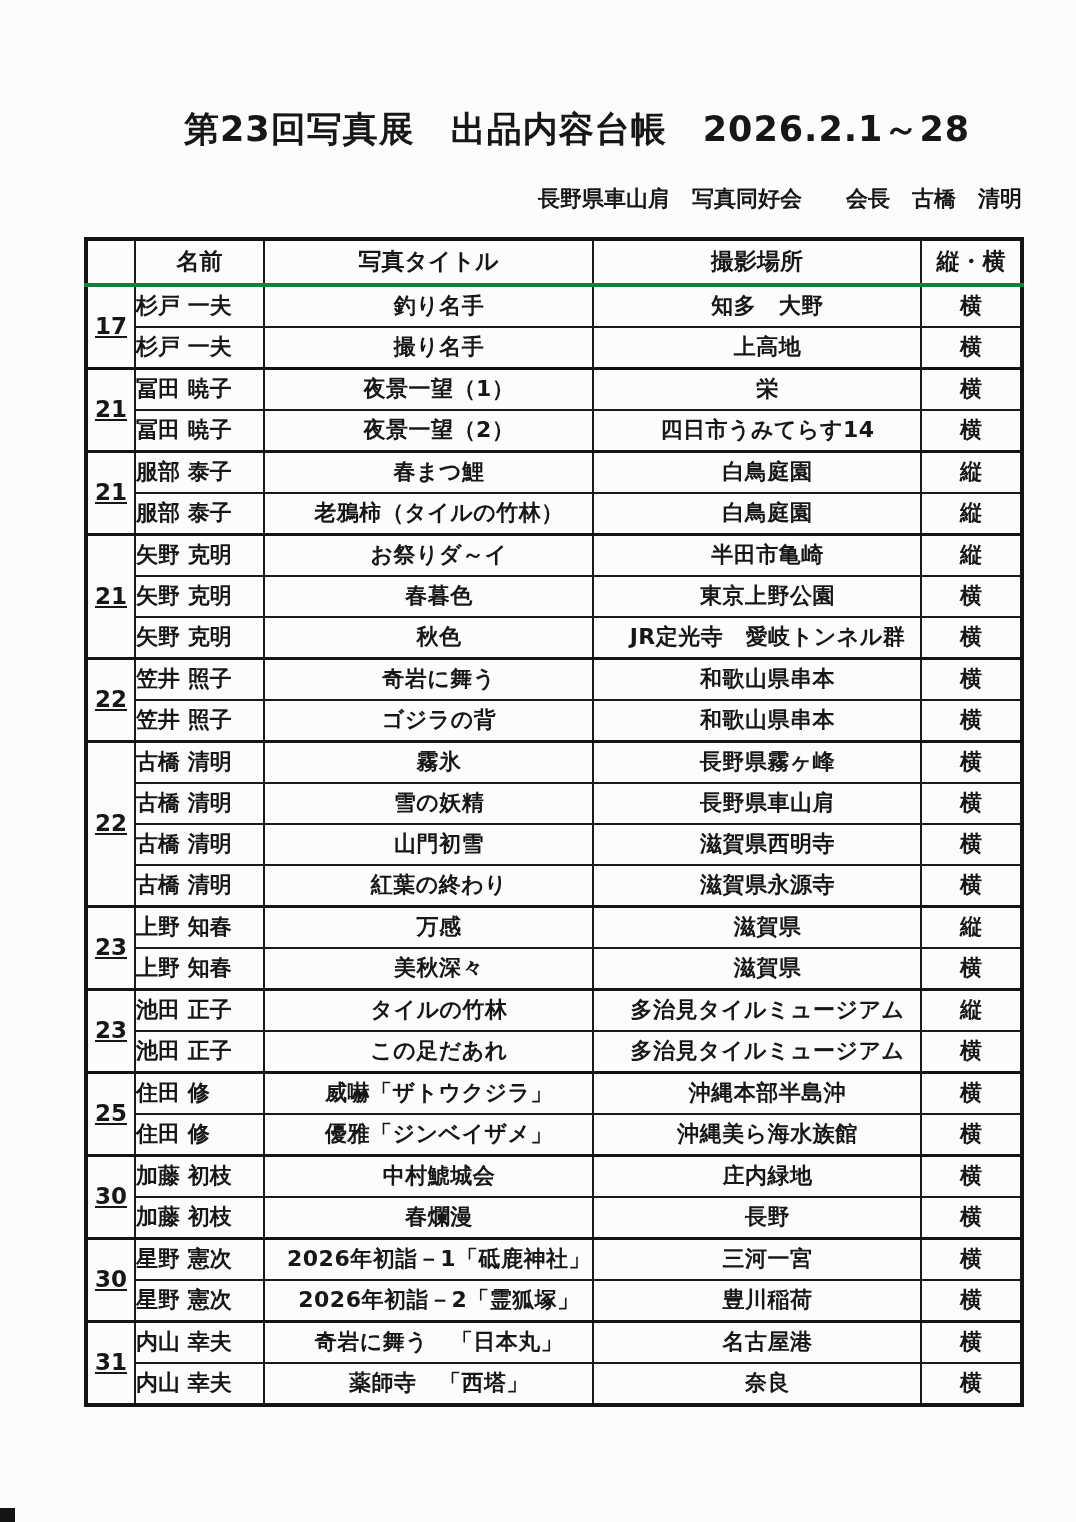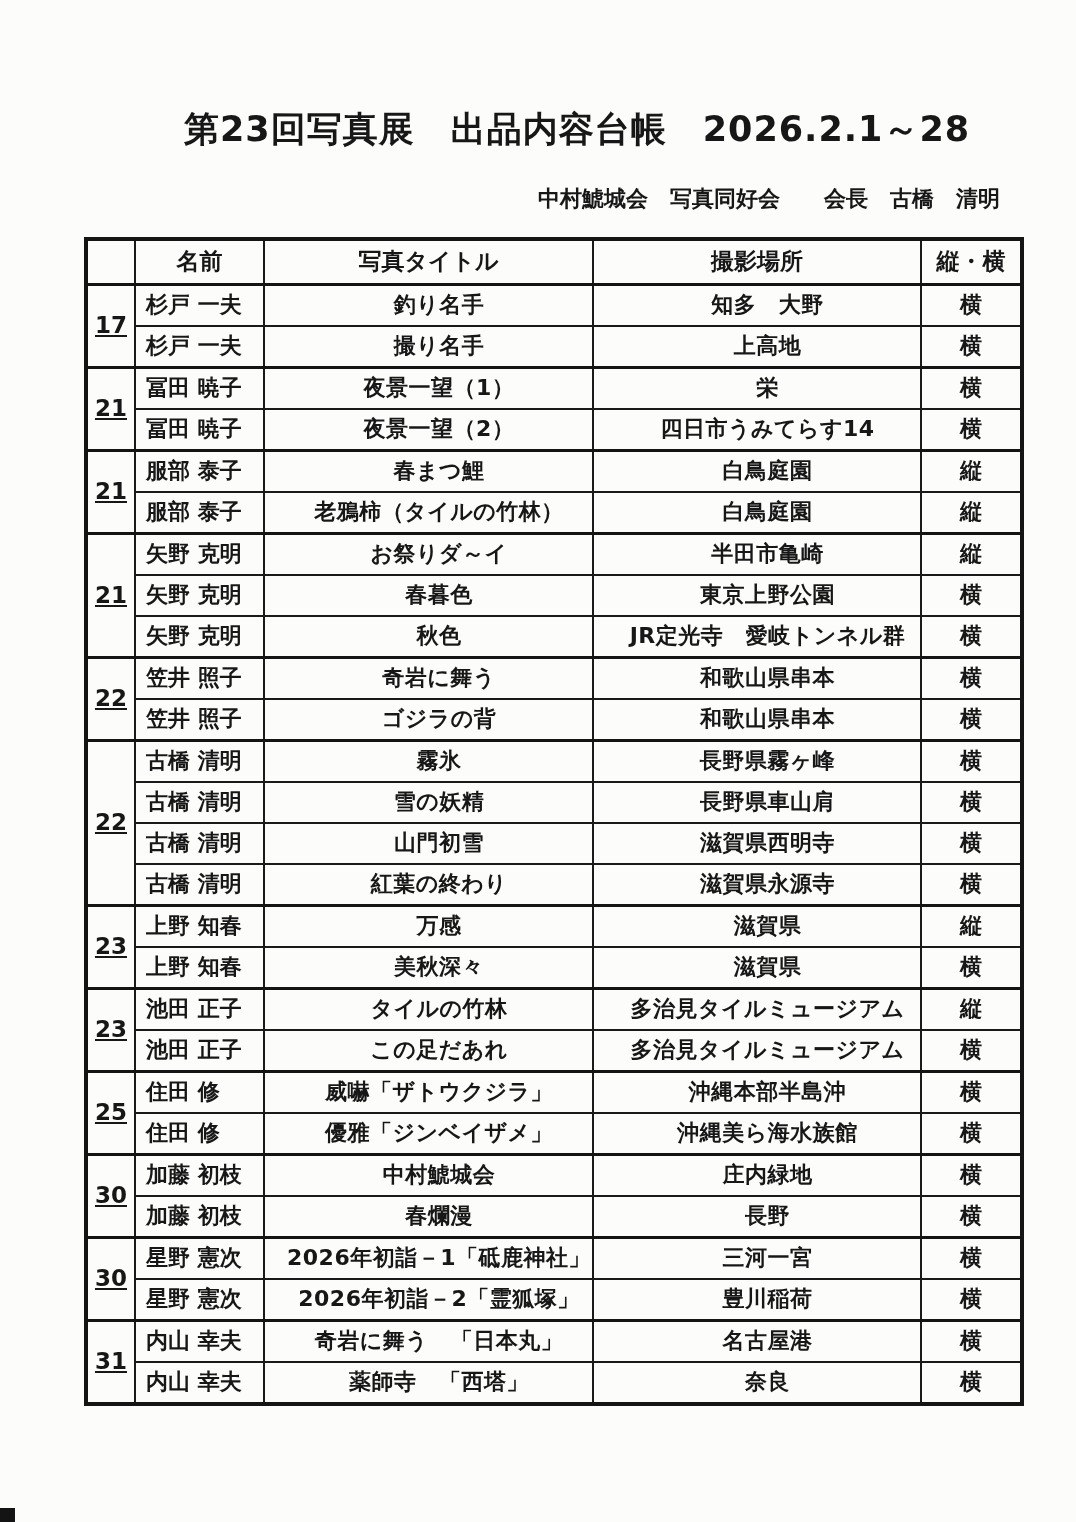--- a/index.html
+++ b/index.html
@@ -48,57 +48,57 @@
     font-size: 22px;
     text-align: center;
     vertical-align: middle;
     line-height: 1.1;
     overflow: hidden;
     white-space: nowrap;
   }
   .entry-table thead th {
     height: 42px;
     font-size: 23px;
-    border-bottom: 1px solid #15803d;
+    border-bottom: 4px solid #15803d;
   }
   .entry-table tbody td {
     height: 39px;
   }
   .entry-table tr.group-start td {
     border-top: 3px solid #141414;
   }
   .entry-table td.col-num {
     font-size: 23px;
     letter-spacing: 0px;
     text-decoration: underline;
   }
   .entry-table td.col-name {
     text-align: left;
-    padding-left: 10px;
+    padding-left: 0;
   }
   .entry-table td.col-title,
   .entry-table td.col-place {
     letter-spacing: 0.5px;
     padding-left: 21px;
   }
   .scan-mark {
     position: absolute;
     left: 0;
     top: 1508px;
     width: 15px;
     height: 14px;
     background: #141414;
   }
 </style>
 </head>
 <body>
 
 <div class="page">
   <div class="doc-title">第23回写真展　出品内容台帳　2026.2.1～28</div>
-  <div class="doc-subtitle">中村鯱城会　写真同好会　　会長　古橋　清明</div>
+  <div class="doc-subtitle">長野県車山肩　写真同好会　　会長　古橋　清明</div>
 
   <table class="entry-table">
     <colgroup>
       <col style="width:49px">
       <col style="width:129px">
       <col style="width:329px">
       <col style="width:328px">
       <col style="width:101px">
     </colgroup>
     <thead>

